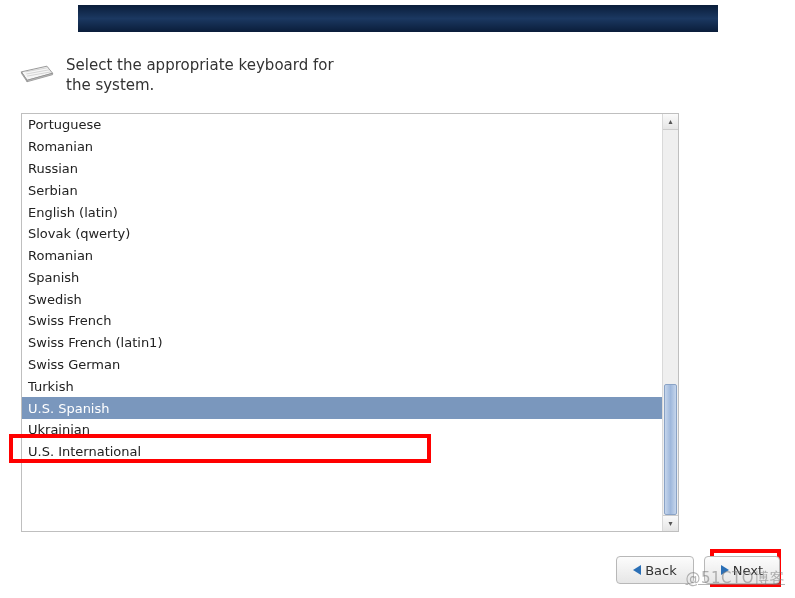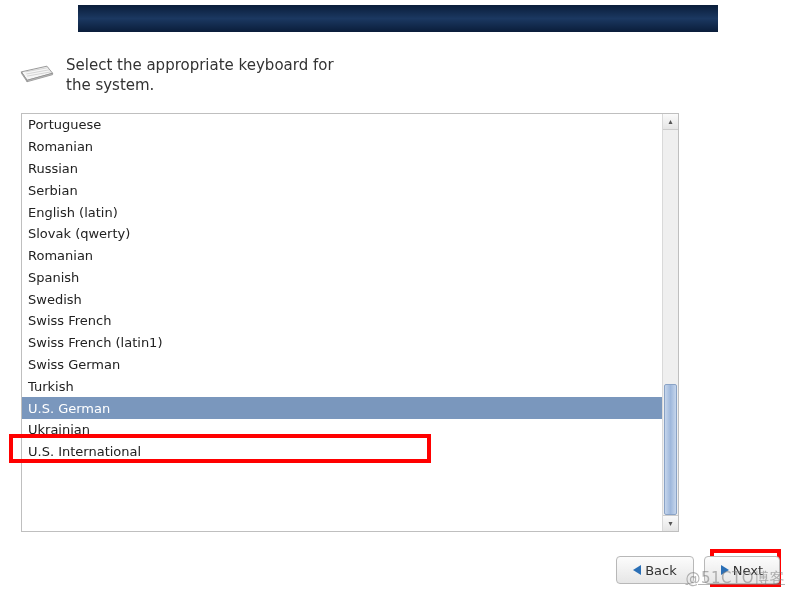--- a/index.html
+++ b/index.html
@@ -182,21 +182,21 @@
       <div class="list-item"><span>Serbian</span></div>
       <div class="list-item"><span>English (latin)</span></div>
       <div class="list-item"><span>Slovak (qwerty)</span></div>
       <div class="list-item"><span>Romanian</span></div>
       <div class="list-item"><span>Spanish</span></div>
       <div class="list-item"><span>Swedish</span></div>
       <div class="list-item"><span>Swiss French</span></div>
       <div class="list-item"><span>Swiss French (latin1)</span></div>
       <div class="list-item"><span>Swiss German</span></div>
       <div class="list-item"><span>Turkish</span></div>
-      <div class="list-item selected"><span>U.S. German</span></div>
+      <div class="list-item selected"><span>U.S. Spanish</span></div>
       <div class="list-item"><span>Ukrainian</span></div>
       <div class="list-item"><span>U.S. International</span></div>
     </div>
   <div class="scrollbar">
     <div class="sb-btn">▴</div>
     <div class="sb-track">
       <div class="sb-thumb" id="sb-thumb" style="top: 66%; height: 34%;"></div>
     </div>
     <div class="sb-btn bottom">▾</div>
   </div>

